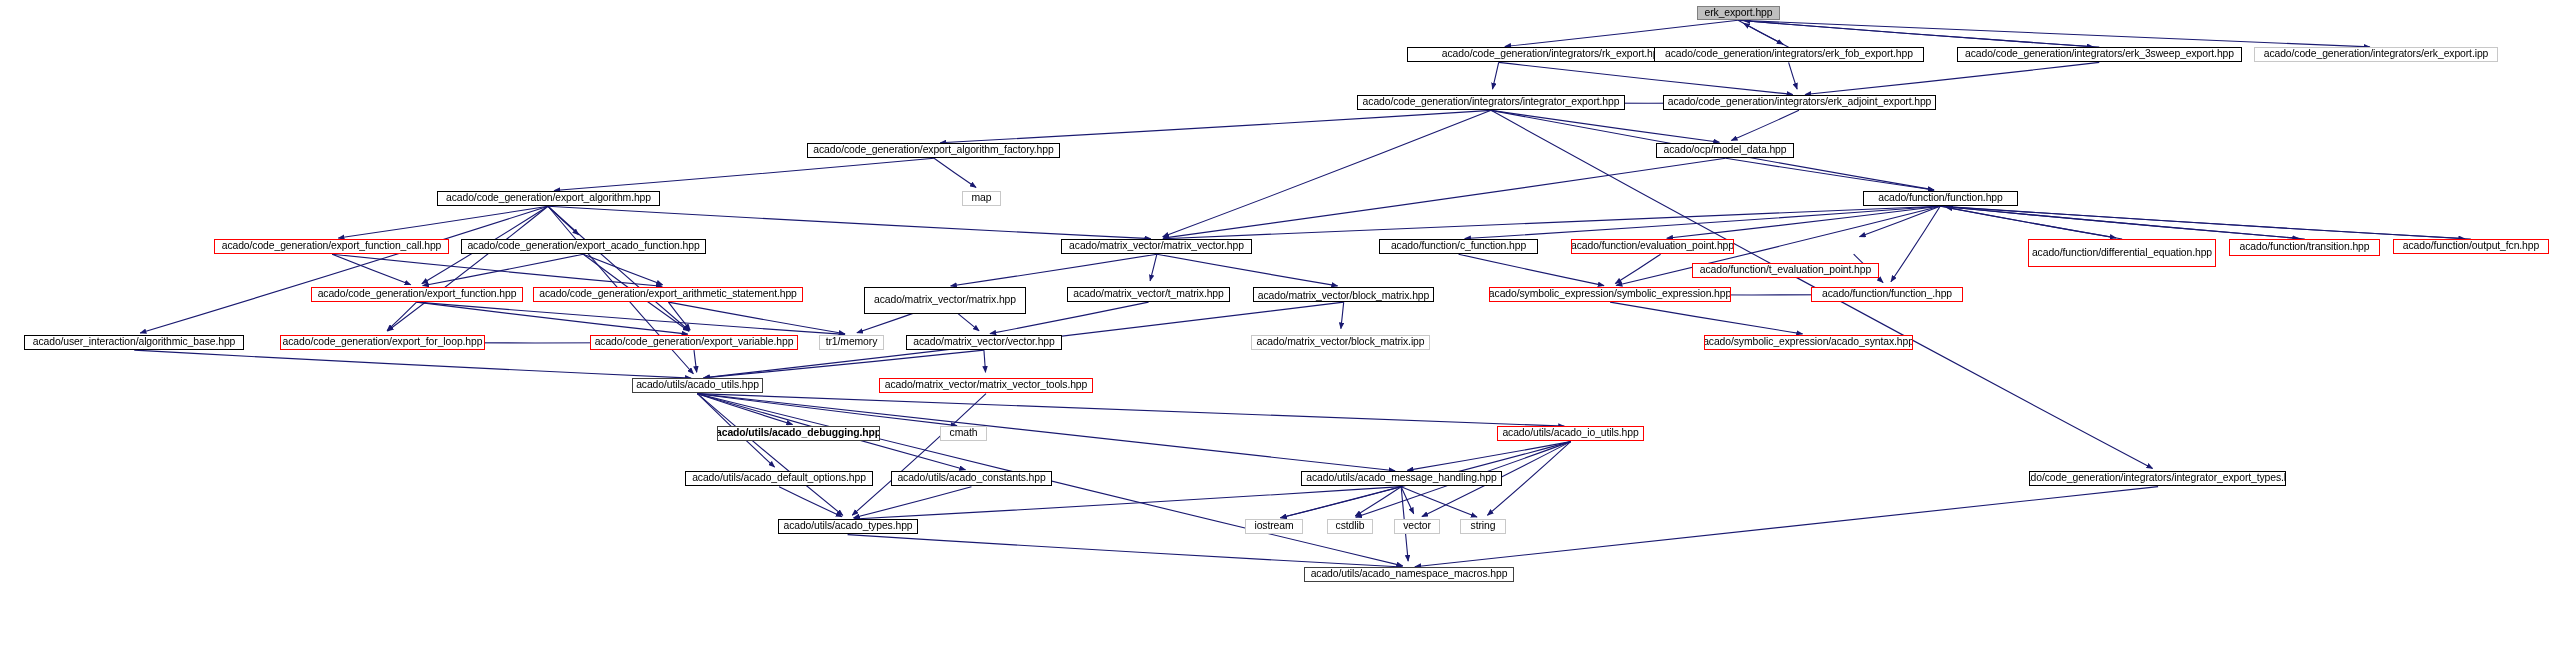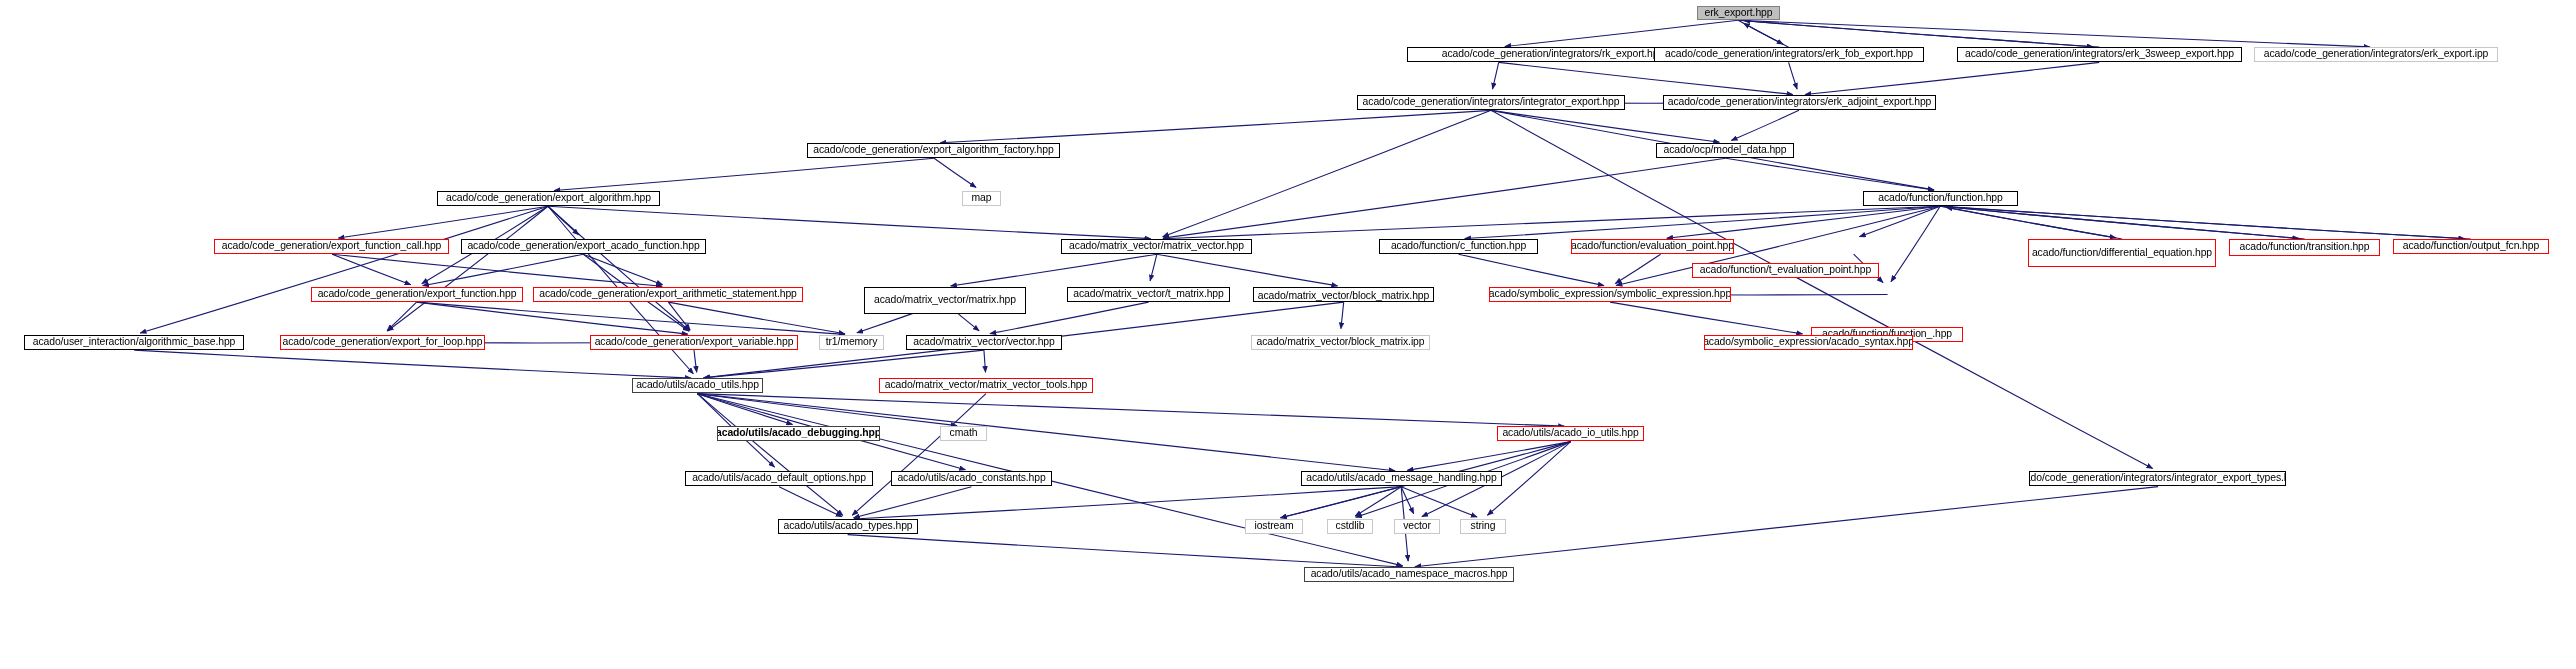--- a/index.html
+++ b/index.html
@@ -198,21 +198,21 @@
       </div>
       <div class="node " style="left: 1067px; top: 287px; width: 163px; height: 15px;">
         <span>acado/matrix_vector/t_matrix.hpp</span>
       </div>
       <div class="node " style="left: 1253px; top: 287px; width: 181px; height: 15px; align-items: flex-end;">
         <span>acado/matrix_vector/block_matrix.hpp</span>
       </div>
       <div class="node red" style="left: 1489px; top: 287px; width: 242px; height: 15px;">
         <span>acado/symbolic_expression/symbolic_expression.hpp</span>
       </div>
-      <div class="node red" style="left: 1811px; top: 287px; width: 152px; height: 15px; margin-top: 40px;">
+      <div class="node red" style="left: 1811px; top: 287px; width: 152px; height: 15px;">
         <span>acado/function/function_.hpp</span>
       </div>
       <div class="node " style="left: 24px; top: 335px; width: 220px; height: 15px;">
         <span>acado/user_interaction/algorithmic_base.hpp</span>
       </div>
       <div class="node red" style="left: 280px; top: 335px; width: 205px; height: 15px;">
         <span>acado/code_generation/export_for_loop.hpp</span>
       </div>
       <div class="node red" style="left: 590px; top: 335px; width: 208px; height: 15px;">
         <span>acado/code_generation/export_variable.hpp</span>

